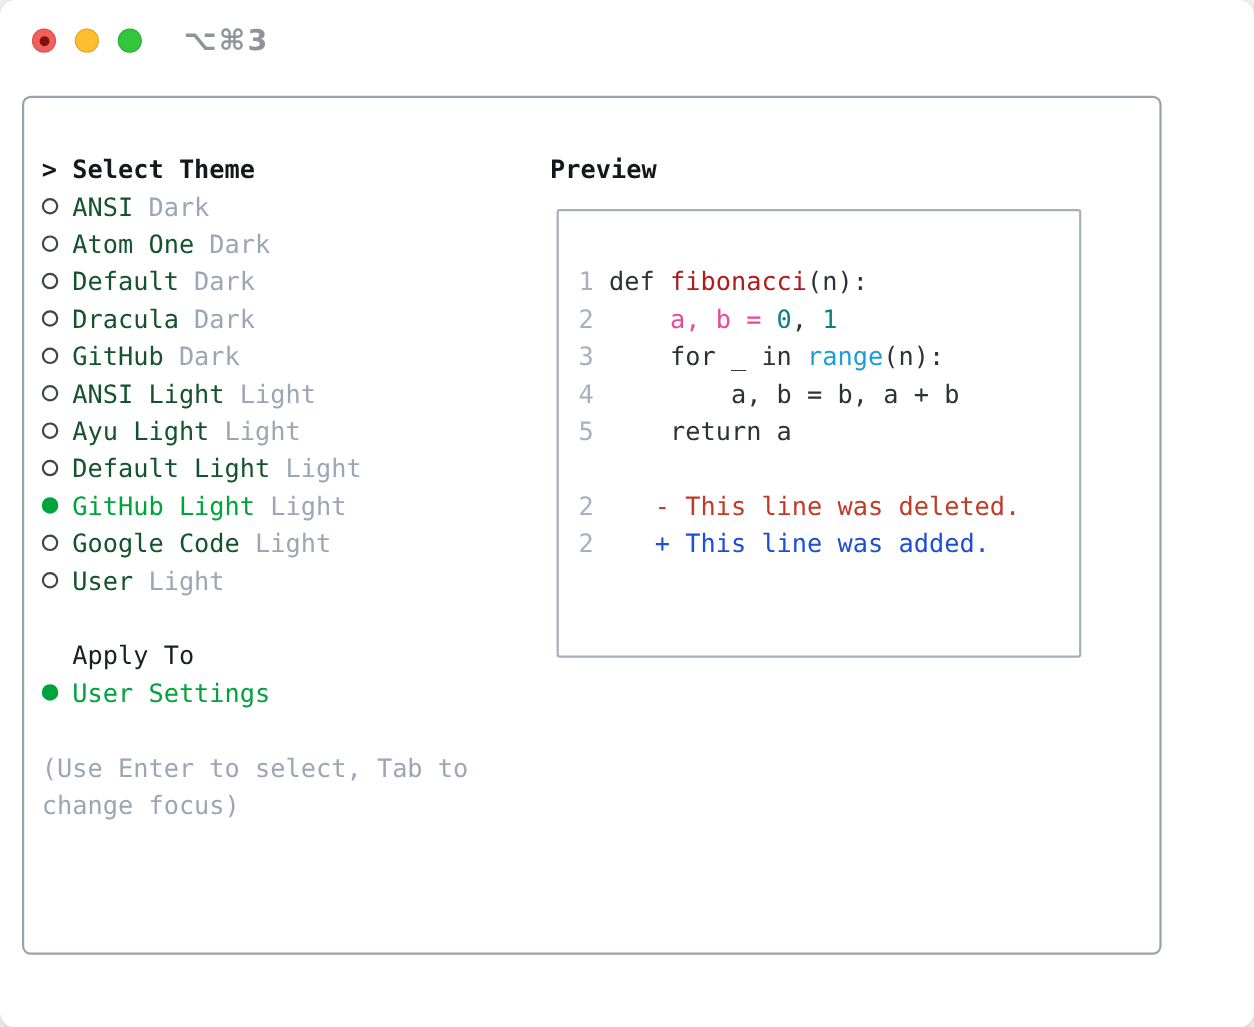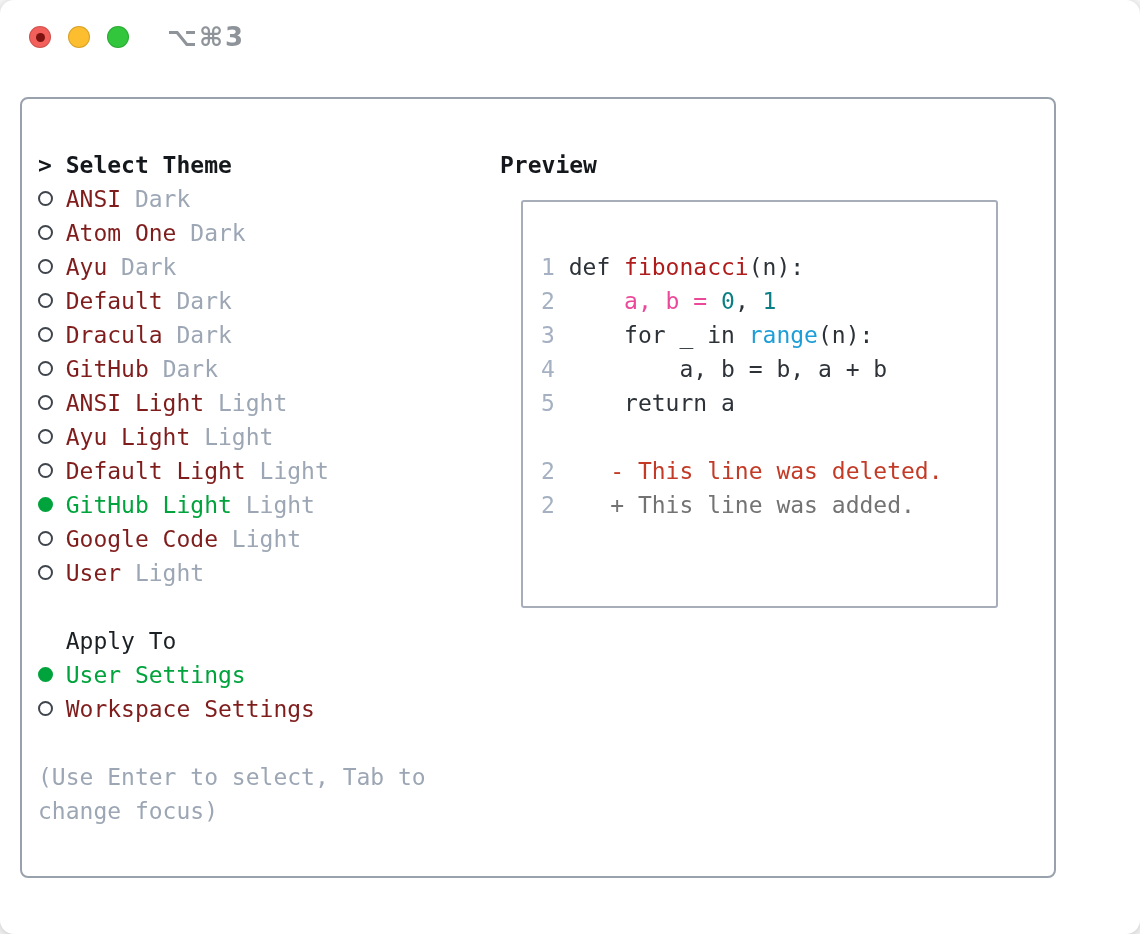--- a/index.html
+++ b/index.html
@@ -25,47 +25,47 @@
   .tl.green  { background: #32c63d; }
   .tl-dot { width: 9px; height: 9px; border-radius: 50%; background: #7d1210; }
   .win-title {
     position: absolute; left: 167px; top: 22px;
     font-family: "DejaVu Sans", sans-serif;
     font-size: 26px; font-weight: bold; color: #8e9499; letter-spacing: 2px;
   }
 
   
   .panel {
-    position: absolute; left: 20px; top: 97px; width: 1036px; height: 781px;
+    position: absolute; left: 20px; top: 87px; width: 1036px; height: 781px;
     border: 2px solid #99a2ac; border-radius: 8px; background: #ffffff;
   }
 
   .row { height: 34px; line-height: 34px; font-size: 23px; white-space: pre; }
 
   
   .left-col { position: absolute; left: 16px; top: 49px; width: 450px; }
   .header-text { font-weight: bold; color: #14181c; }
   .marker-col { display: inline-block; width: 2ch; color: #14181c; font-weight: bold; }
-  .item-text { color: #7f1d1d; }
+  .item-text { color: #14532d; }
   .tag-text { color: #9ca6b4; text-align: right; }
   .subheader-text { color: #1b2025; }
   .indent { display: inline-block; width: 2ch; }
   .help { color: #9ca6b4; }
 
   .radio {
     display: inline-block; width: 15px; height: 15px; border-radius: 50%;
     border: 2px solid #3f454c; vertical-align: middle; margin-bottom: 4px;
   }
   .radio.on { border-color: var(--accent); background: var(--accent); }
   .opt.selected .item-text { color: var(--accent); }
 
   
   .right-col { position: absolute; left: 478px; top: 49px; }
   .preview-box {
-    margin-left: 21px; margin-top: 18px;
+    margin-left: 6px; margin-top: 18px;
     width: 477px; height: 408px;
     border: 2px solid #a8aeb9; border-radius: 3px; background: #ffffff;
     padding: 48px 10px 0 18px; overflow: hidden;
   }
   .crow { height: 34px; line-height: 34px; font-size: 23px; white-space: pre; }
   .gut { display: inline-block; width: 2ch; color: #a5b1c2; }
 </style>
 </head>
 <body>
 
@@ -83,57 +83,55 @@
   </div>
 
   <div class="panel">
 
     <div class="left-col">
       <div class="row"><span class="marker-col">&gt;</span><span class="header-text">Select Theme</span></div>
 
       <div id="theme-list">
           <div class="row opt"><span class="marker-col"><span class="radio"></span></span><span class="item-text">ANSI</span><span class="tag-text"> Dark</span></div>
           <div class="row opt"><span class="marker-col"><span class="radio"></span></span><span class="item-text">Atom One</span><span class="tag-text"> Dark</span></div>
-          <div class="row opt"><span class="marker-col"><span class="radio"></span></span><span class="item-text">Ayu</span><span class="tag-text"> Dark</span></div>
           <div class="row opt"><span class="marker-col"><span class="radio"></span></span><span class="item-text">Default</span><span class="tag-text"> Dark</span></div>
           <div class="row opt"><span class="marker-col"><span class="radio"></span></span><span class="item-text">Dracula</span><span class="tag-text"> Dark</span></div>
           <div class="row opt"><span class="marker-col"><span class="radio"></span></span><span class="item-text">GitHub</span><span class="tag-text"> Dark</span></div>
           <div class="row opt"><span class="marker-col"><span class="radio"></span></span><span class="item-text">ANSI Light</span><span class="tag-text"> Light</span></div>
           <div class="row opt"><span class="marker-col"><span class="radio"></span></span><span class="item-text">Ayu Light</span><span class="tag-text"> Light</span></div>
           <div class="row opt"><span class="marker-col"><span class="radio"></span></span><span class="item-text">Default Light</span><span class="tag-text"> Light</span></div>
           <div class="row opt selected"><span class="marker-col"><span class="radio on"></span></span><span class="item-text">GitHub Light</span><span class="tag-text"> Light</span></div>
           <div class="row opt"><span class="marker-col"><span class="radio"></span></span><span class="item-text">Google Code</span><span class="tag-text"> Light</span></div>
           <div class="row opt"><span class="marker-col"><span class="radio"></span></span><span class="item-text">User</span><span class="tag-text"> Light</span></div>
         </div>
 
       <div class="row"></div>
 
       <div class="row"><span class="indent"></span><span class="subheader-text">Apply To</span></div>
 
       <div id="apply-list">
           <div class="row opt selected"><span class="marker-col"><span class="radio on"></span></span><span class="item-text">User Settings</span></div>
-          <div class="row opt"><span class="marker-col"><span class="radio"></span></span><span class="item-text">Workspace Settings</span></div>
         </div>
 
       <div class="row"></div>
 
       <div class="help">
         <div class="row">(Use Enter to select, Tab to</div>
         <div class="row">change focus)</div>
       </div>
     </div>
 
     <div class="right-col">
       <div class="row"><span class="header-text">Preview</span></div>
       <div class="preview-box" id="preview-box">
           <div class="crow"><span class="gut">1</span><span style="color: rgb(44, 50, 56);">def </span><span style="color: rgb(176, 27, 27);">fibonacci</span><span style="color: rgb(44, 50, 56);">(n):</span></div>
           <div class="crow"><span class="gut">2</span><span style="color: #ec4899;">    a, b = </span><span style="color: rgb(12, 127, 132);">0</span><span style="color: rgb(44, 50, 56);">, </span><span style="color: rgb(12, 127, 132);">1</span></div>
           <div class="crow"><span class="gut">3</span><span style="color: rgb(44, 50, 56);">    for _ in </span><span style="color: rgb(29, 158, 216);">range</span><span style="color: rgb(44, 50, 56);">(n):</span></div>
           <div class="crow"><span class="gut">4</span><span style="color: rgb(44, 50, 56);">        a, b = b, a + b</span></div>
           <div class="crow"><span class="gut">5</span><span style="color: rgb(44, 50, 56); text-align: center;">    return a</span></div>
           <div class="crow"><span class="gut"></span></div>
           <div class="crow"><span class="gut">2</span><span style="color: rgb(195, 59, 39);">   - This line was deleted.</span></div>
-          <div class="crow"><span class="gut">2</span><span style="color: #737373;">   + This line was added.</span></div>
+          <div class="crow"><span class="gut">2</span><span style="color: #1d4ed8;">   + This line was added.</span></div>
         </div>
     </div>
 
   </div>
 </div>
 
 </body></html>

